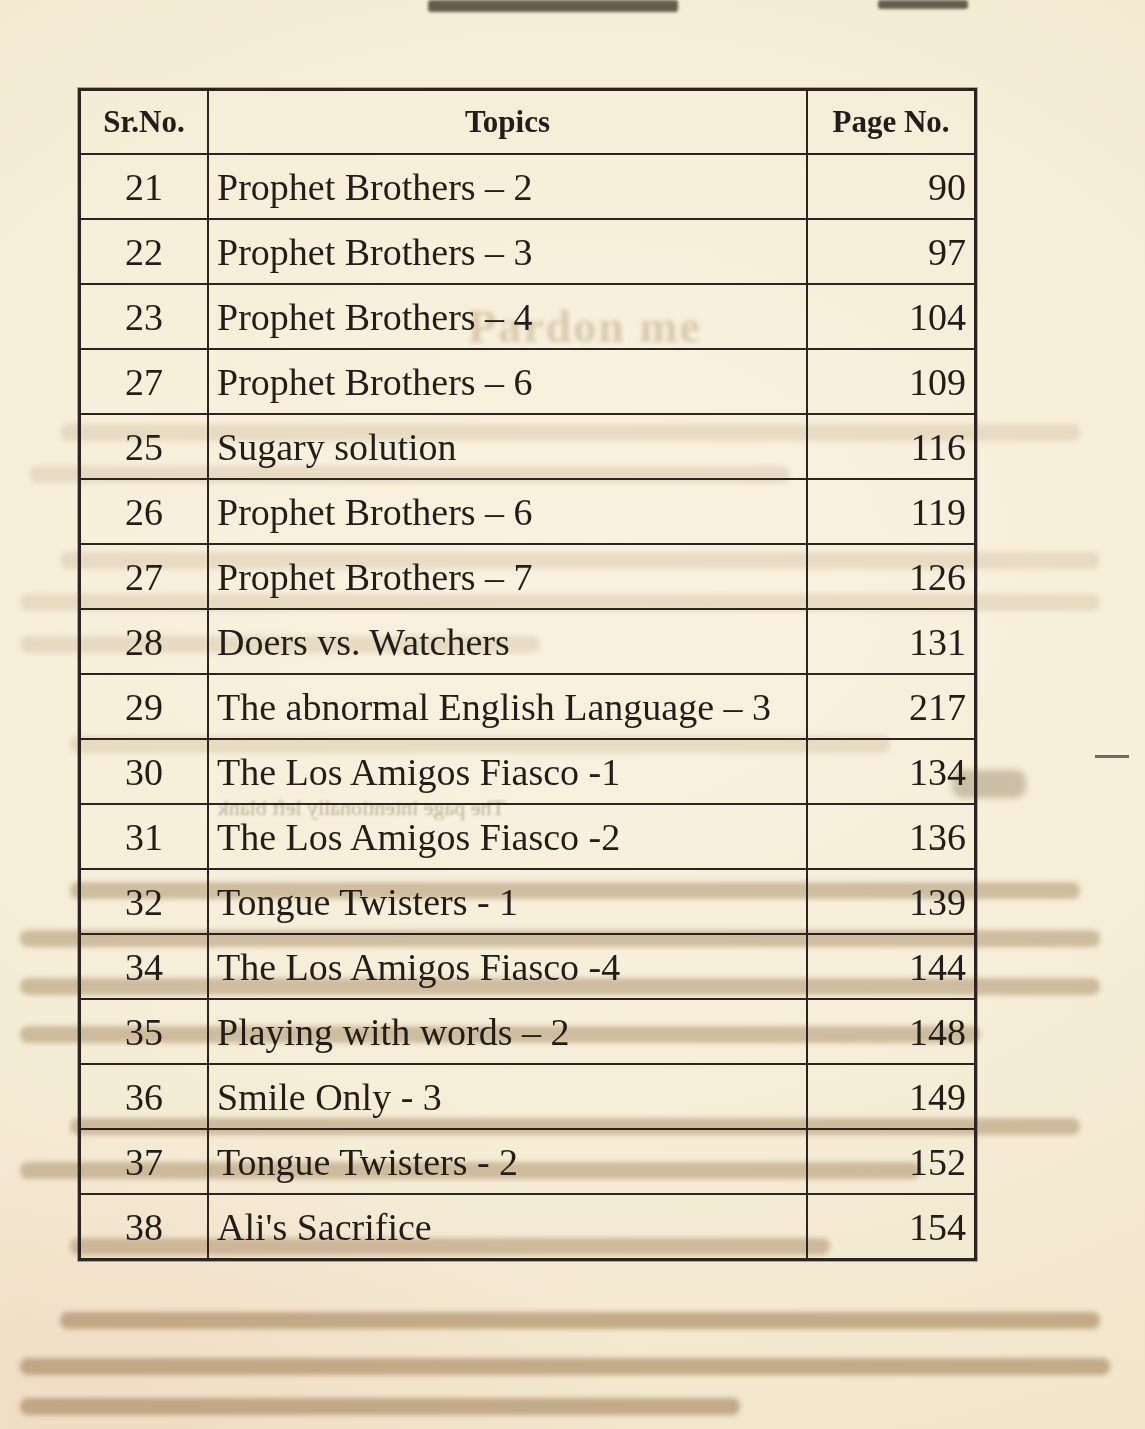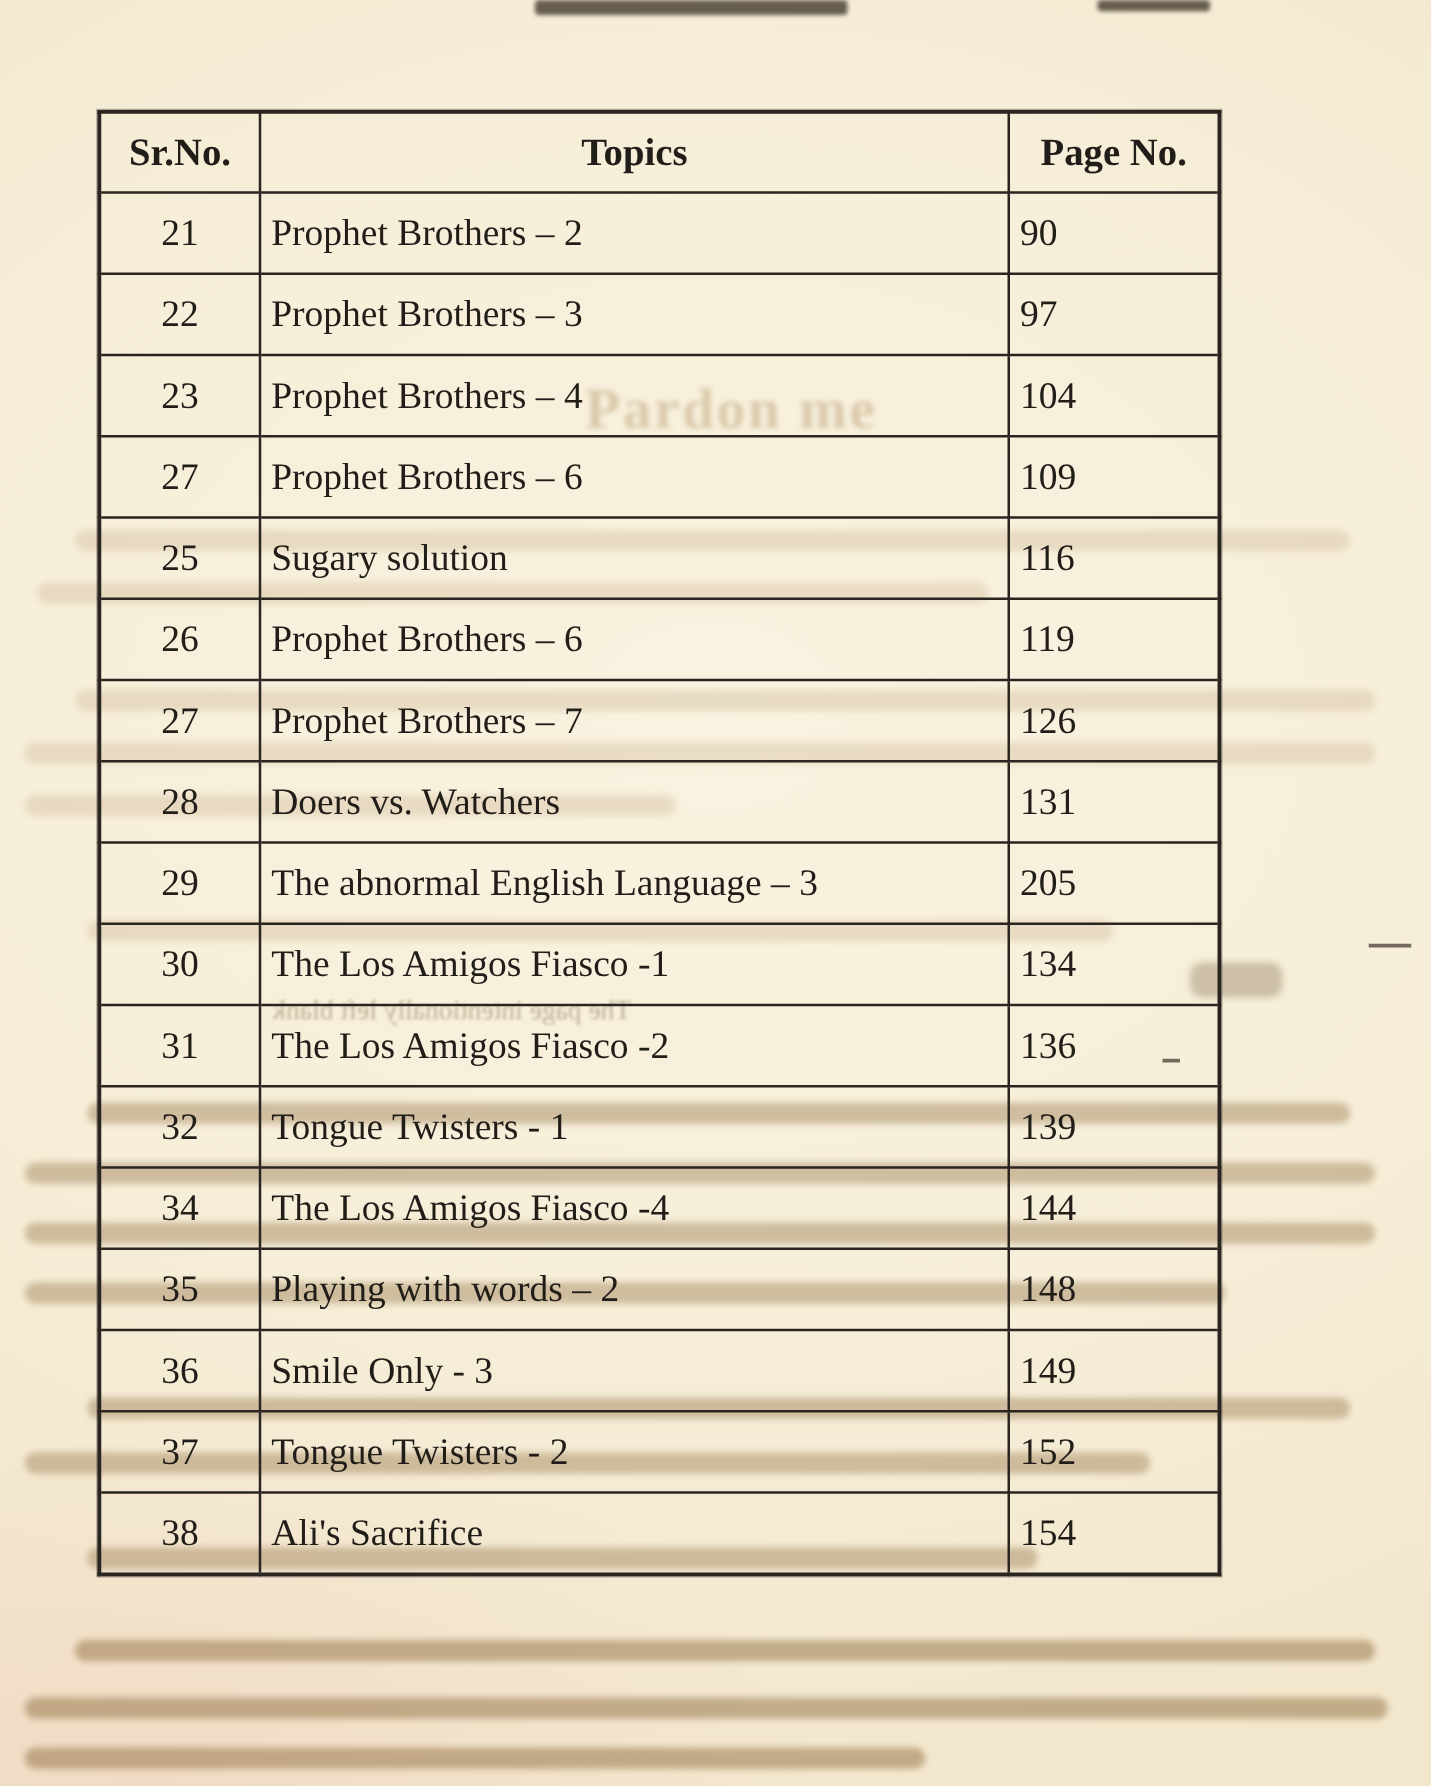--- a/index.html
+++ b/index.html
@@ -120,27 +120,27 @@
   table.toc th {
     height: 62px;
     font-size: 31px;
     font-weight: bold;
     text-align: center;
     vertical-align: middle;
     padding: 0 8px;
   }
   table.toc td {
     height: 63px;
-    font-size: 30px;
+    font-size: 38px;
     vertical-align: middle;
     padding: 0 8px;
   }
   td.c-sr   { width: 110px; text-align: center; }
   td.c-topic { text-align: left; padding-left: 18px; }
-  td.c-page { width: 150px; text-align: left; margin-left: 46px; }
+  td.c-page { width: 150px; text-align: right; margin-left: 46px; }
   th.h-sr   { width: 110px; }
   th.h-page { width: 150px; }
 </style>
 </head>
 <body>
 
 <div class="ghost-layer">
   <div class="top-mark tm1"></div>
   <div class="top-mark tm2"></div>
 
@@ -214,21 +214,21 @@
         <td class="c-page">126</td>
       </tr>
       <tr>
         <td class="c-sr">28</td>
         <td class="c-topic">Doers vs. Watchers</td>
         <td class="c-page">131</td>
       </tr>
       <tr>
         <td class="c-sr">29</td>
         <td class="c-topic">The abnormal English Language – 3</td>
-        <td class="c-page">205</td>
+        <td class="c-page">217</td>
       </tr>
       <tr>
         <td class="c-sr">30</td>
         <td class="c-topic">The Los Amigos Fiasco -1</td>
         <td class="c-page">134</td>
       </tr>
       <tr>
         <td class="c-sr">31</td>
         <td class="c-topic">The Los Amigos Fiasco -2</td>
         <td class="c-page">136</td>

